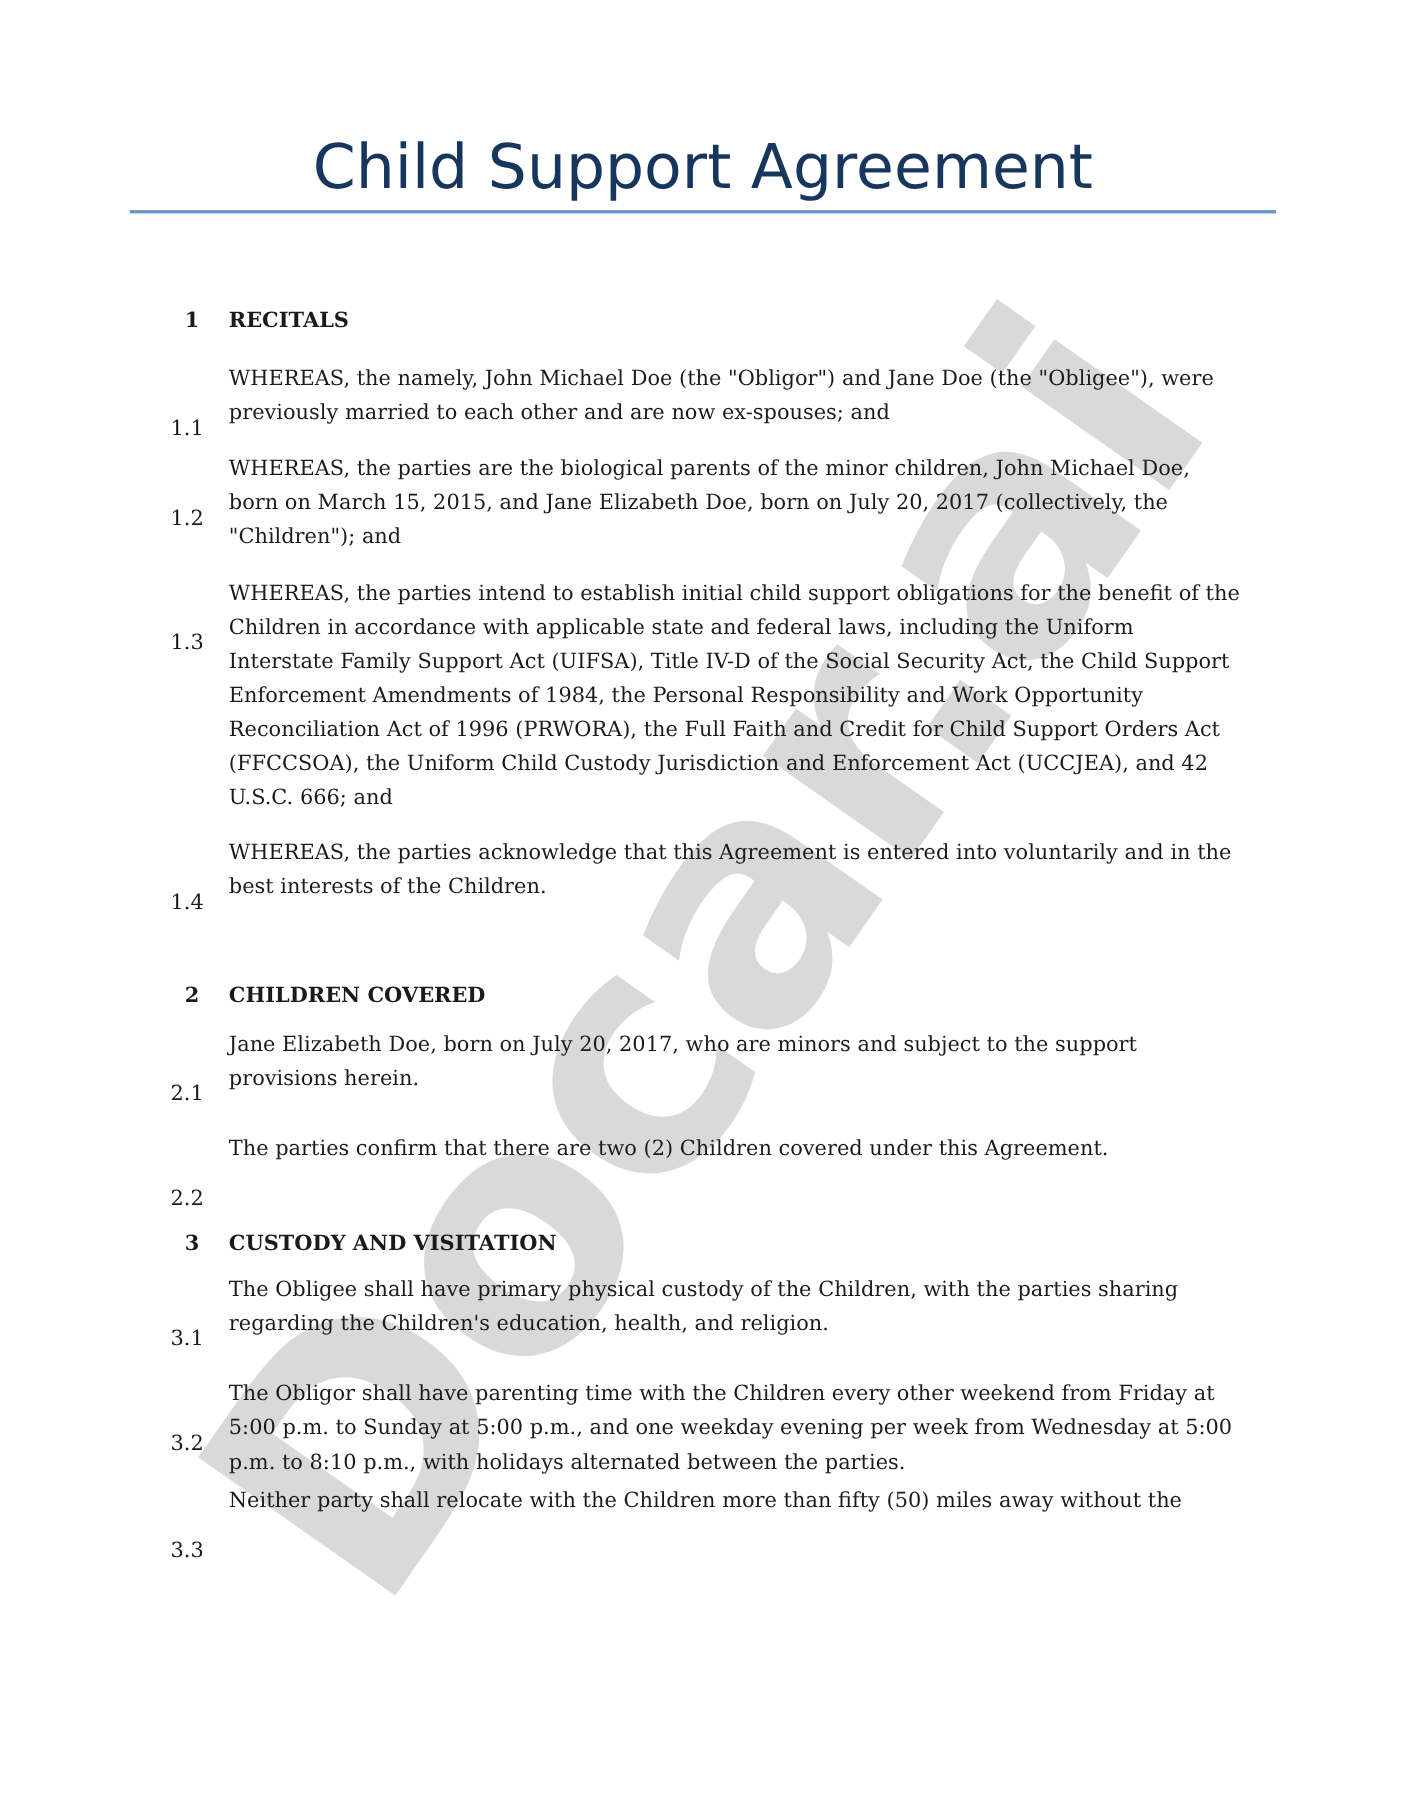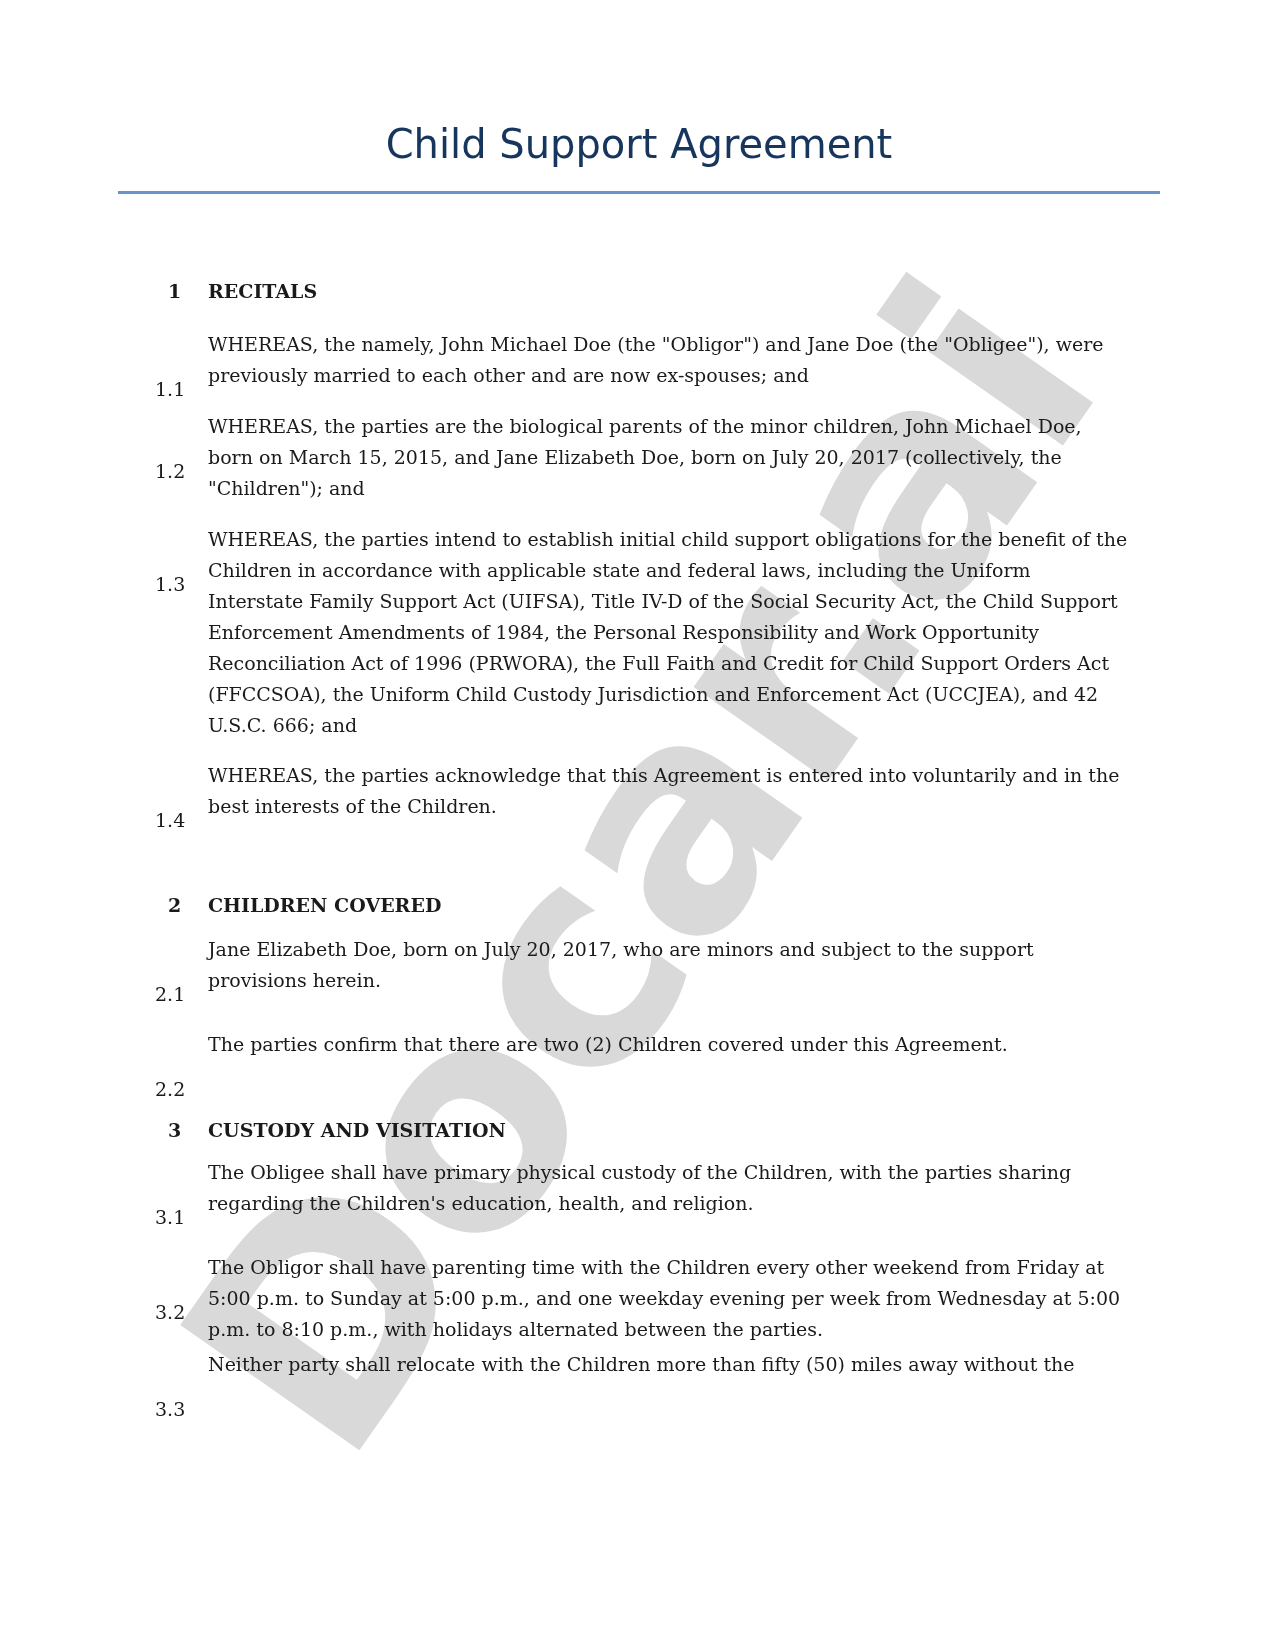--- a/index.html
+++ b/index.html
@@ -43,21 +43,21 @@
       width: 1275px;
       z-index: 1;
     }
     .title {
       position: absolute;
       left: 118px;
       width: 1042px;
       top: 122px;
       text-align: center;
       font-family: "DejaVu Sans", "Liberation Sans", sans-serif;
-      font-size: 40px;
+      font-size: 56px;
       font-weight: normal;
       color: #17365d;
       letter-spacing: 0px;
       margin: 0;
       line-height: 1.1;
     }
     .title-rule {
       position: absolute;
       left: 118px;
       top: 191px;

